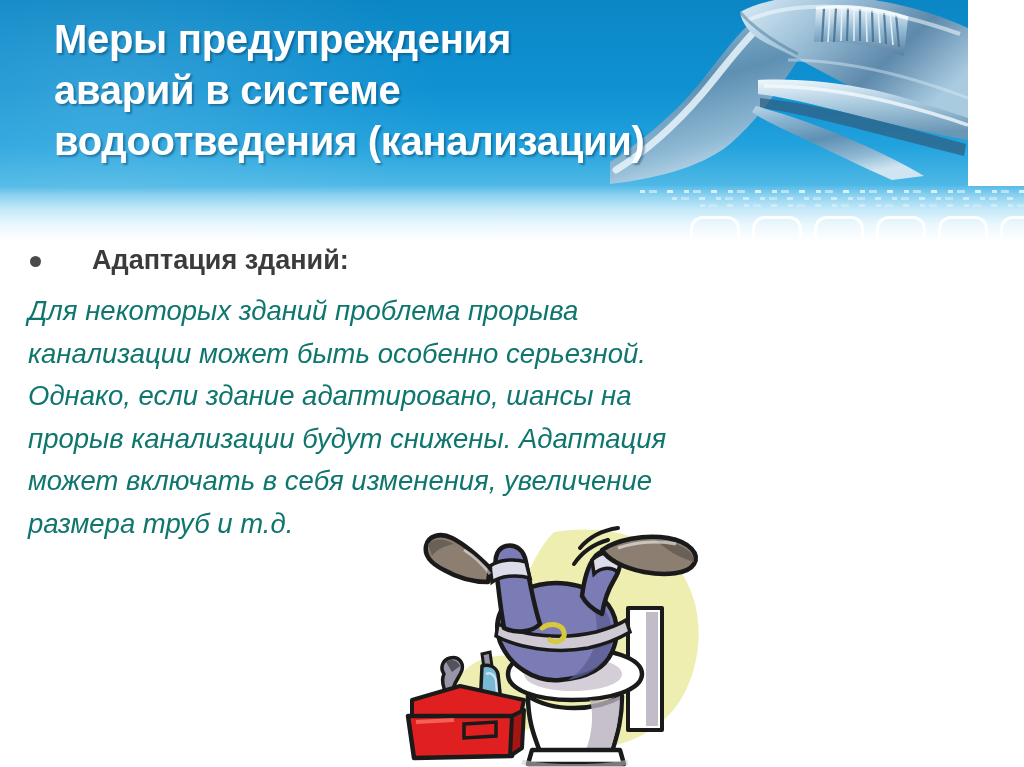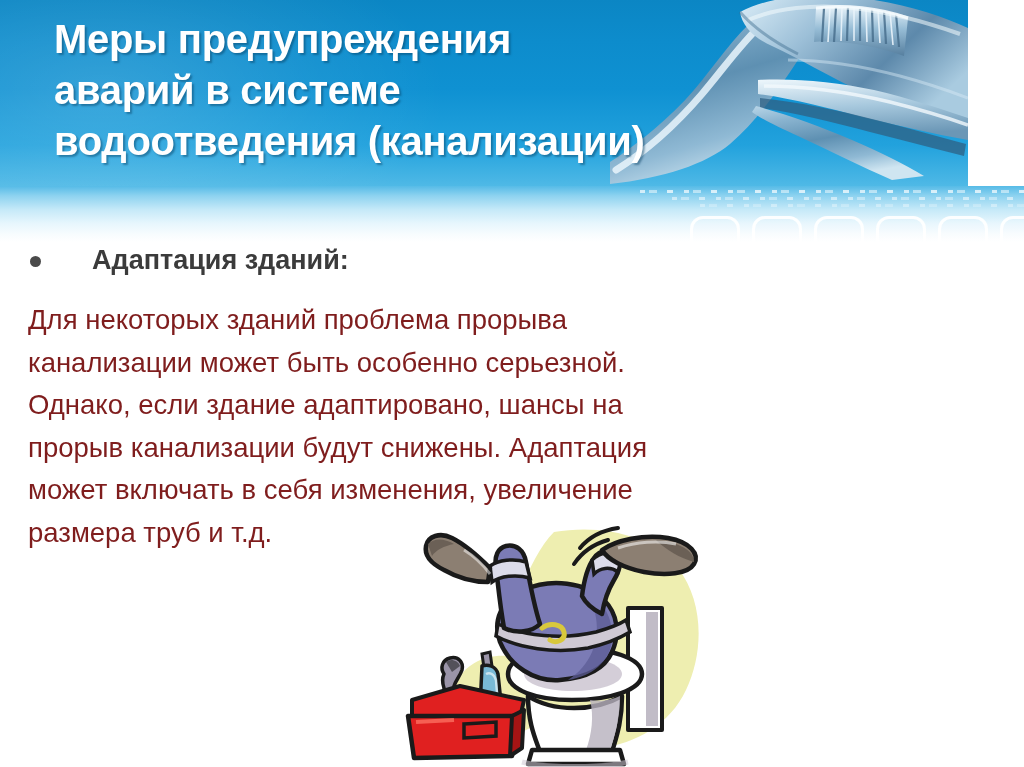--- a/index.html
+++ b/index.html
@@ -136,36 +136,37 @@
     left: 0; top: 244px;
     width: 900px;
   }
   #bullet-row {
     position: relative;
     padding-left: 92px;
     font-size: 27px;
     font-weight: bold;
     color: #3b3b3b;
     line-height: 1.2;
-    margin-bottom: 23px;
+    margin-bottom: 14px;
   }
   #bullet-dot {
     position: absolute;
     left: 30px; top: 12px;
     width: 11px; height: 11px;
     border-radius: 50%;
     background: #4a4a4a;
   }
   #paragraph {
     padding-left: 28px;
     padding-right: 30px;
     font-size: 27.5px;
-    color: #7f1d1d;
+    color: #0f766e;
     line-height: 1.545;
     white-space: pre-line;
+    font-style: italic;
   }
 
   
   #cartoon {
     position: absolute;
     left: 404px; top: 524px;
     width: 316px; height: 243px;
   }
 </style>
 </head>

